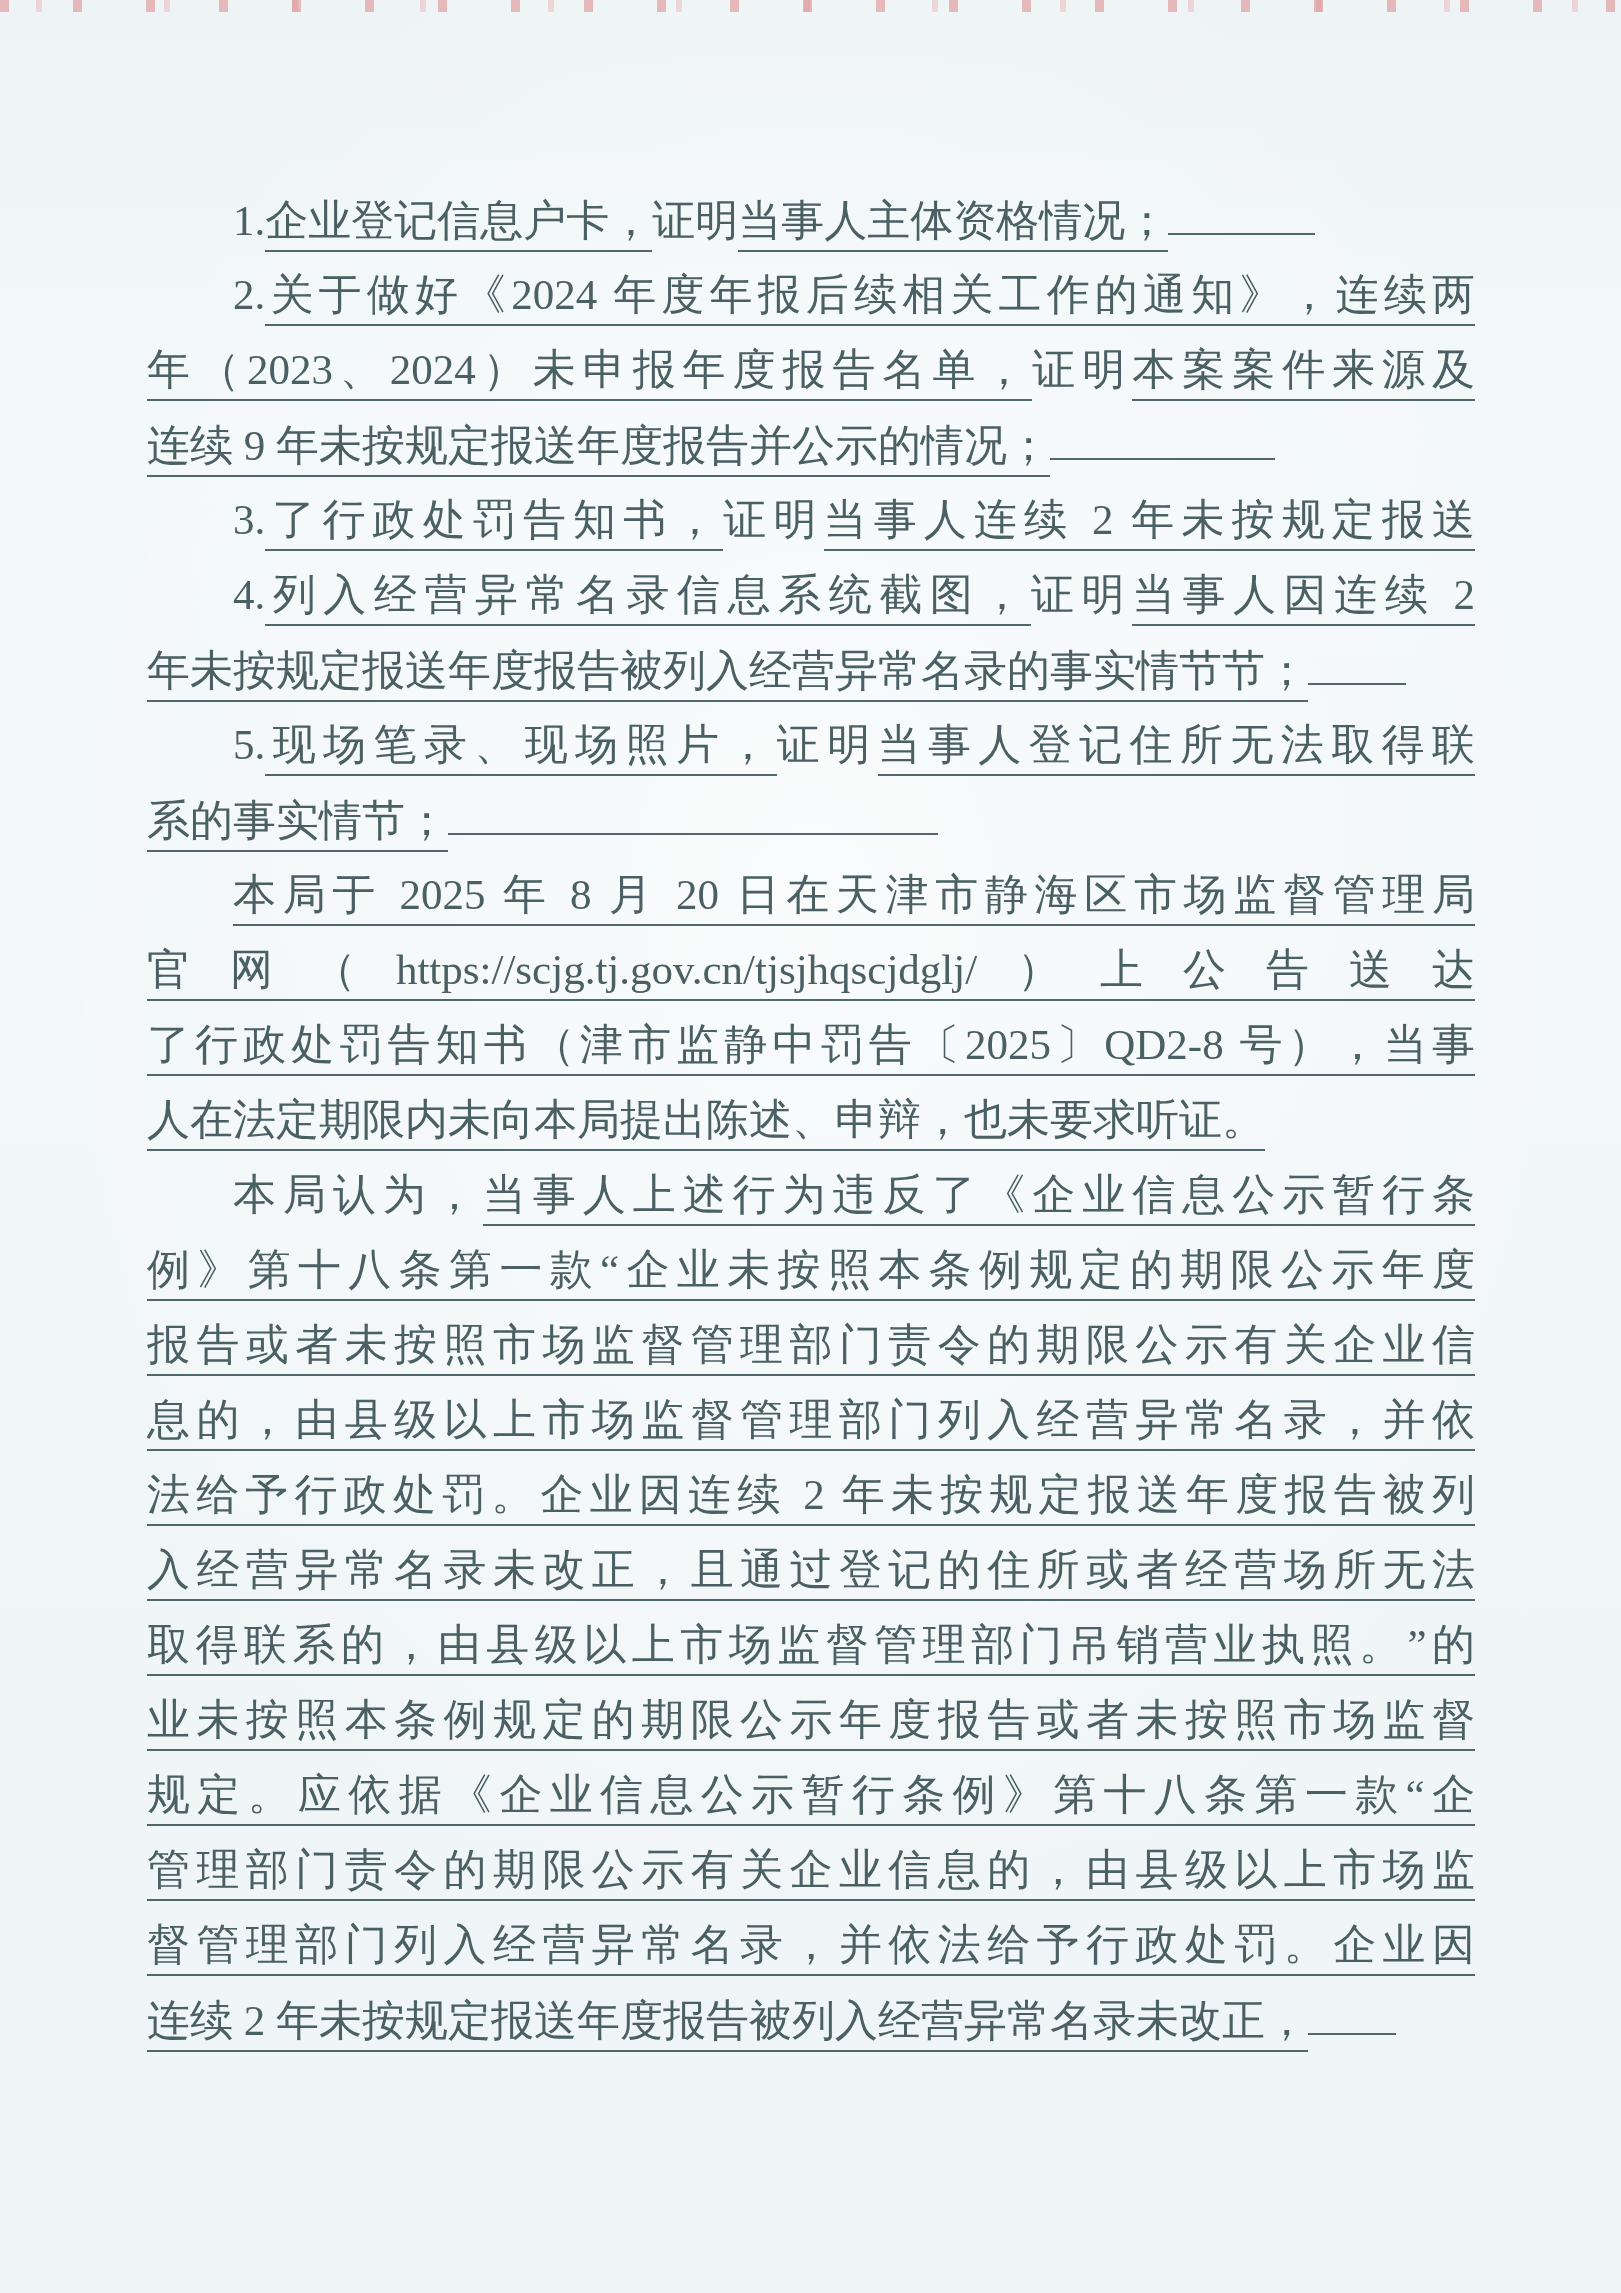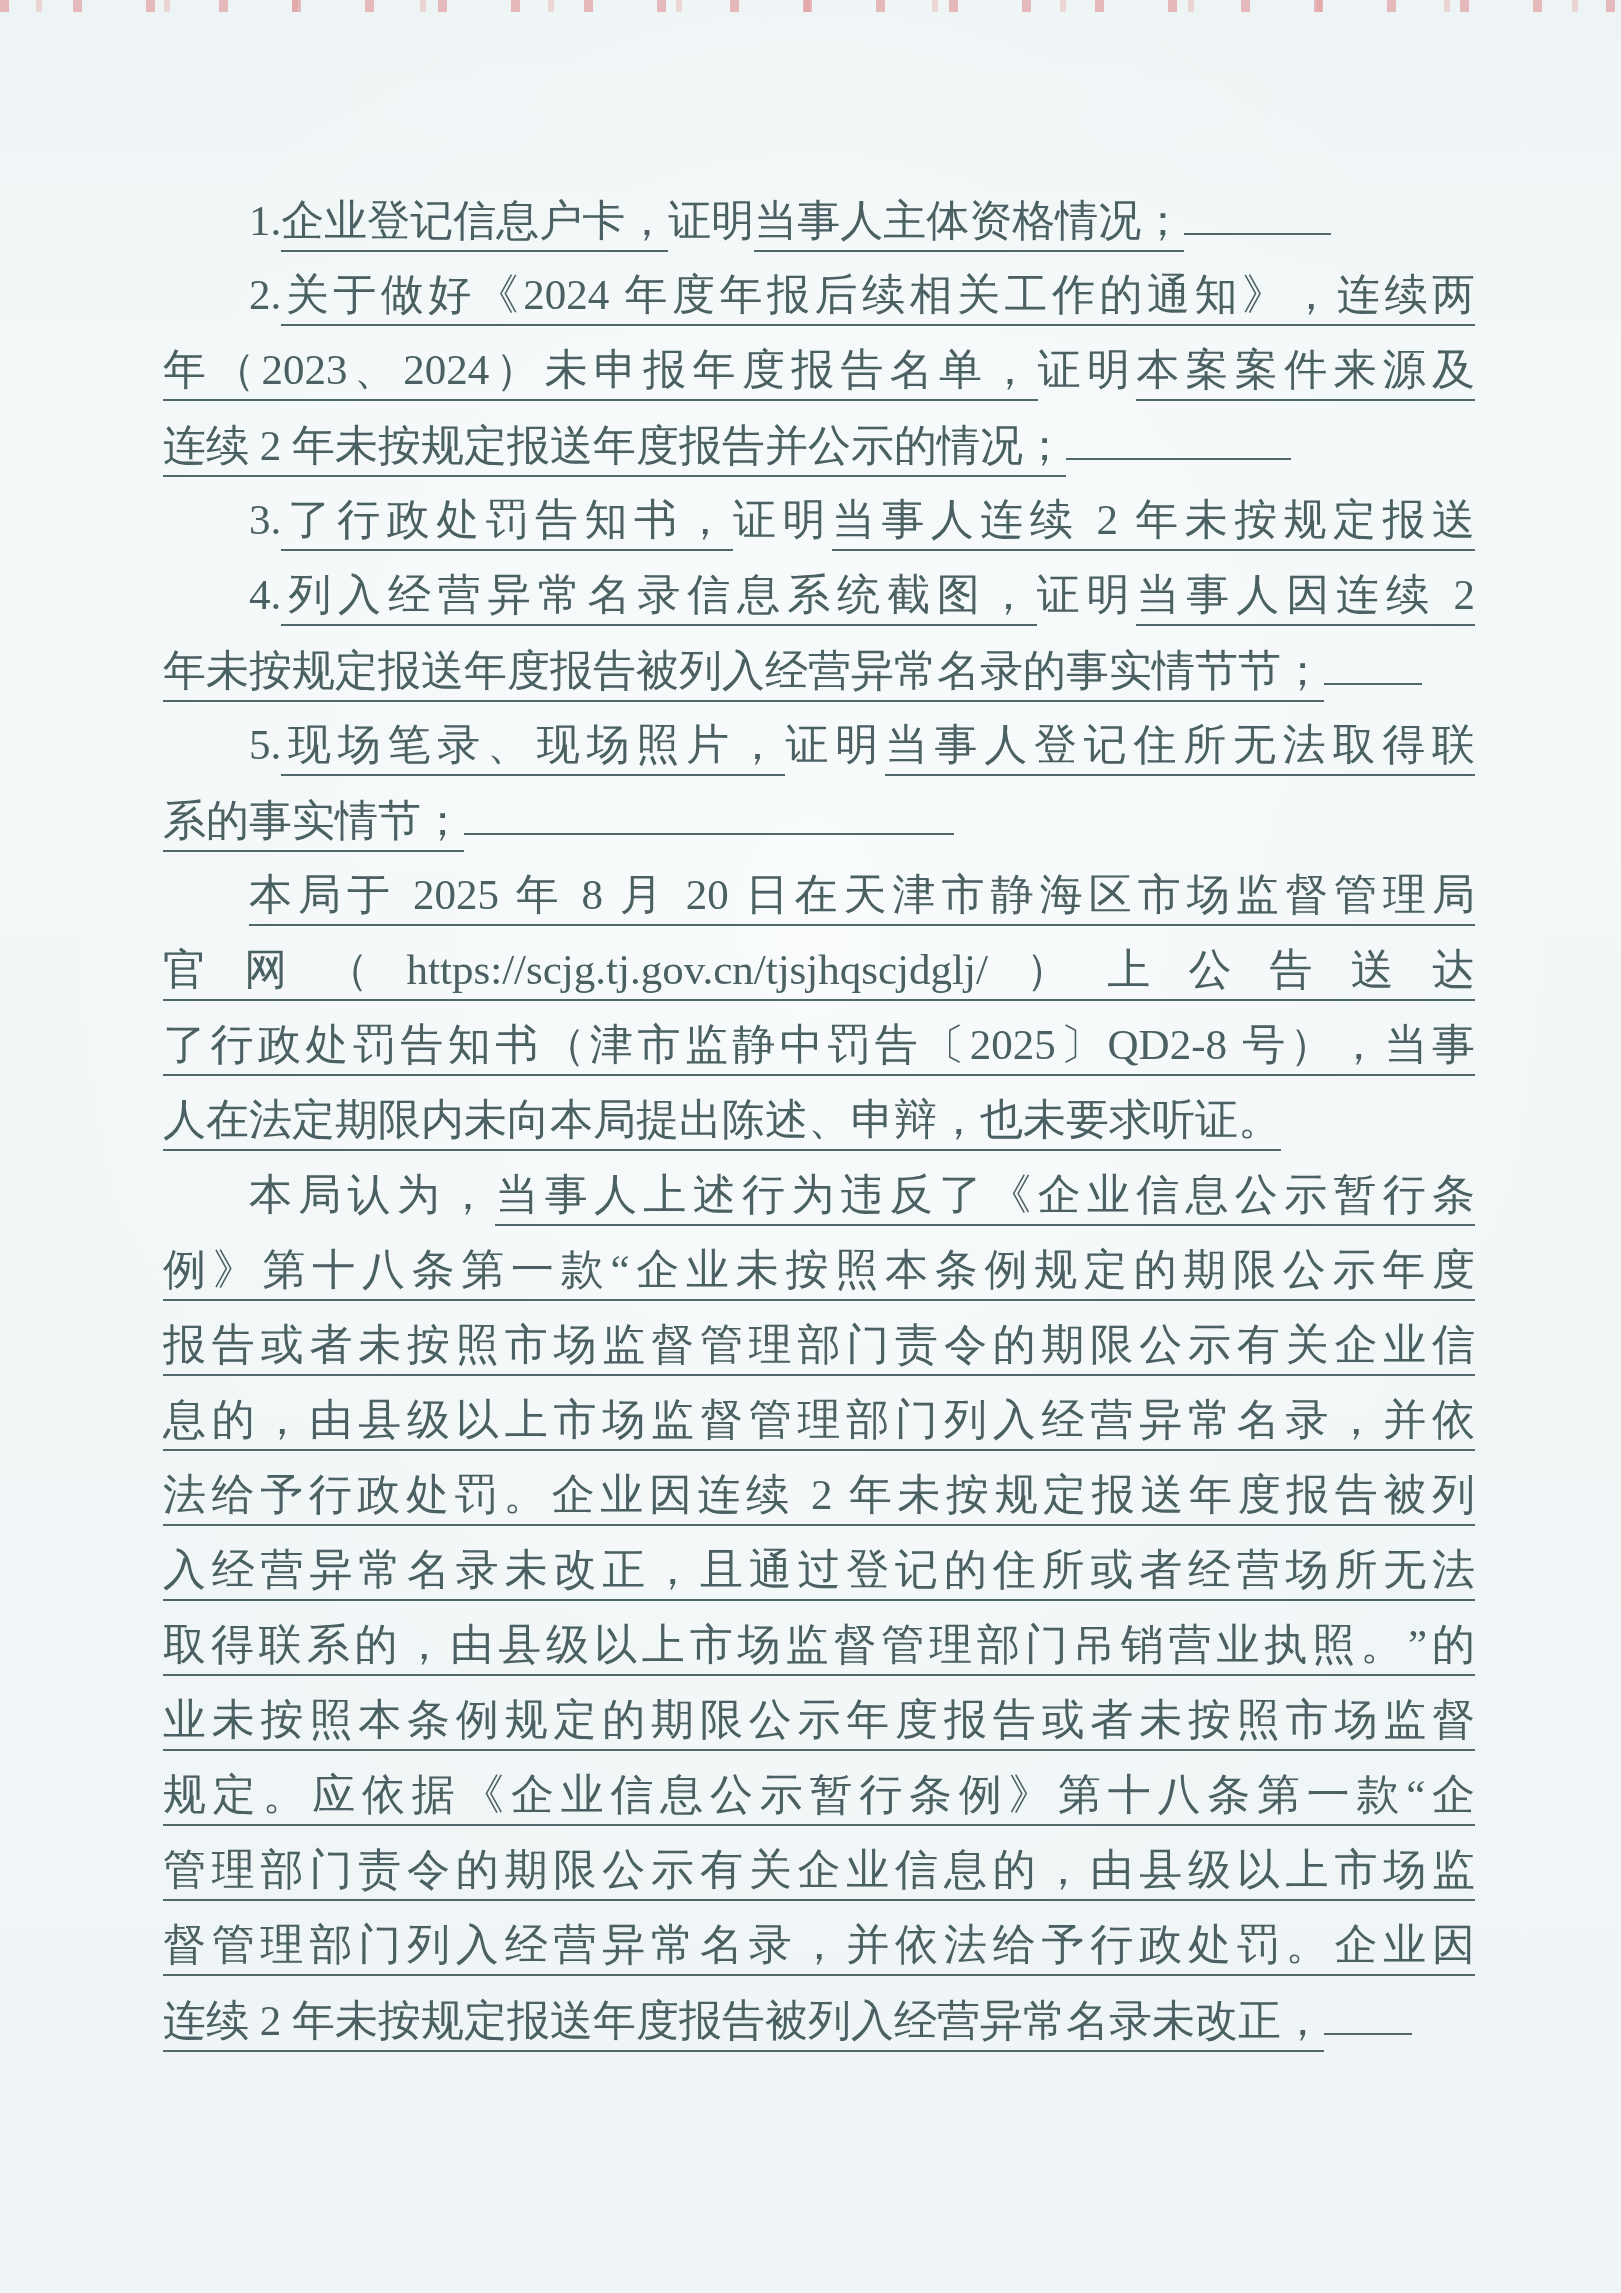--- a/index.html
+++ b/index.html
@@ -41,21 +41,20 @@
     right: 146px;
     top: 182px;
     color: #4a6062;
   }
   .doc-line {
     height: 75px;
     line-height: 75px;
     font-size: 43px;
     white-space: nowrap;
     overflow: visible;
-    margin-left: 16px;
   }
   .doc-line.indent { padding-left: 86px; }
   .doc-line.fill {
     text-align: justify;
     text-align-last: justify;
     text-justify: inter-character;
     white-space: normal;
   }
   .seg.u {
     border-bottom: 2.9px solid #50686a;
@@ -73,21 +72,21 @@
 </style>
 </head>
 <body>
 
 <div class="page">
   <div class="scan-artifacts"></div>
   <div class="doc-body">
       <div class="doc-line indent"><span class="seg nu">1.</span><span class="seg u">企业登记信息户卡，</span><span class="seg nu">证明</span><span class="seg u">当事人主体资格情况；</span><span class="ext" style="width: 147px;">&nbsp;</span></div>
       <div class="doc-line indent fill"><span class="seg nu">2.</span><span class="seg u">关于做好《2024 年度年报后续相关工作的通知》，连续两</span></div>
       <div class="doc-line fill"><span class="seg u">年（2023、2024）未申报年度报告名单，</span><span class="seg nu">证明</span><span class="seg u">本案案件来源及</span></div>
-      <div class="doc-line"><span class="seg u">连续 2 年未按规定报送年度报告并公示的情况；</span><span class="ext" style="width: 225px;">&nbsp;</span></div>
+      <div class="doc-line"><span class="seg u">连续 9 年未按规定报送年度报告并公示的情况；</span><span class="ext" style="width: 225px;">&nbsp;</span></div>
       <div class="doc-line indent fill"><span class="seg nu">3.</span><span class="seg u">了行政处罚告知书，</span><span class="seg nu">证明</span><span class="seg u">当事人连续 2 年未按规定报送</span></div>
       <div class="doc-line indent fill"><span class="seg nu">4.</span><span class="seg u">列入经营异常名录信息系统截图，</span><span class="seg nu">证明</span><span class="seg u">当事人因连续 2</span></div>
       <div class="doc-line"><span class="seg u">年未按规定报送年度报告被列入经营异常名录的事实情节节；</span><span class="ext" style="width: 98px;">&nbsp;</span></div>
       <div class="doc-line indent fill"><span class="seg nu">5.</span><span class="seg u">现场笔录、现场照片，</span><span class="seg nu">证明</span><span class="seg u">当事人登记住所无法取得联</span></div>
       <div class="doc-line"><span class="seg u">系的事实情节；</span><span class="ext" style="width: 490px;">&nbsp;</span></div>
       <div class="doc-line indent fill"><span class="seg u">本局于 2025 年 8 月 20 日在天津市静海区市场监督管理局</span></div>
       <div class="doc-line fill"><span class="seg u">官网（https://scjg.tj.gov.cn/tjsjhqscjdglj/）上公告送达</span></div>
       <div class="doc-line fill"><span class="seg u">了行政处罚告知书（津市监静中罚告〔2025〕QD2-8 号），当事</span></div>
       <div class="doc-line"><span class="seg u">人在法定期限内未向本局提出陈述、申辩，也未要求听证。</span></div>
       <div class="doc-line indent fill"><span class="seg nu">本局认为，</span><span class="seg u">当事人上述行为违反了《企业信息公示暂行条</span></div>

